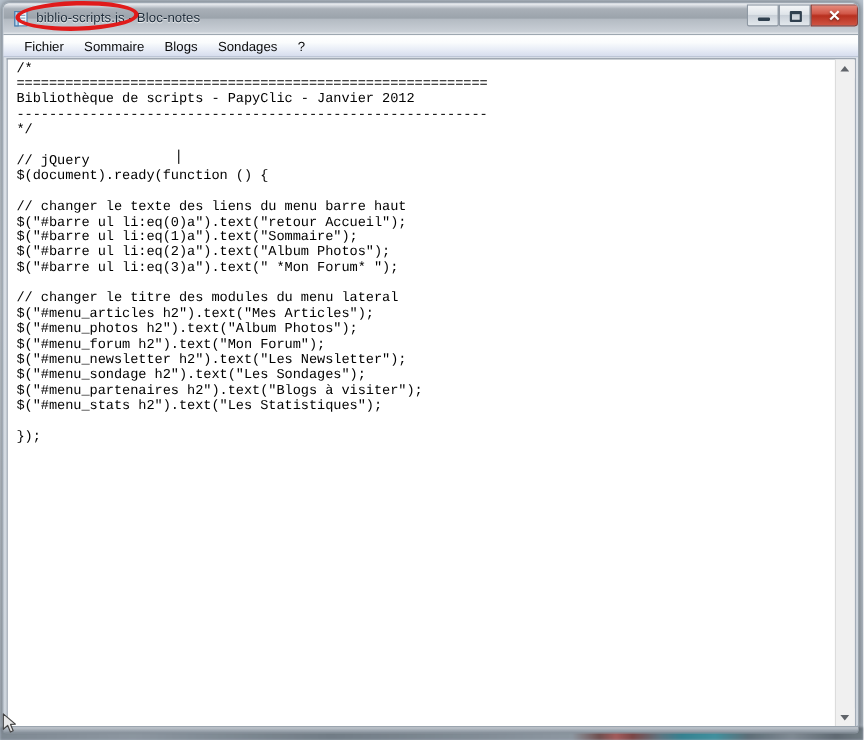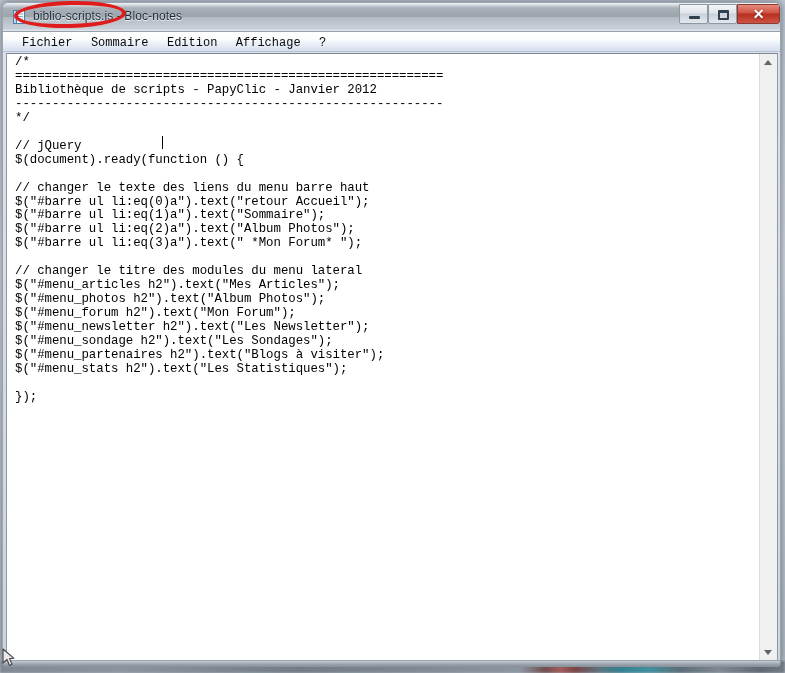--- a/index.html
+++ b/index.html
@@ -150,21 +150,20 @@
     padding-left: 12px;
     box-sizing: border-box;
   }
   .menu-item {
     display: inline-block;
     font-size: 12px;
     color: #0a0a0a;
     padding: 2px 7px 2px 7px;
     line-height: 16px;
     cursor: default;
-    font-family: Liberation Mono, monospace;
   }
 
   
   #editor-area {
     position: relative;
     height: 609px;
     background: #ffffff;
     border: 1px solid #8e99a6;
     border-top: 1px solid #7b8794;
     margin: 1px 2px 2px 3px;
@@ -295,22 +294,22 @@
     </div>
 
     <div class="win-btn" id="btn-close">
       <span class="glyph-close">✕</span>
     </div>
   </div>
 
   <div id="menu-bar">
     <span class="menu-item">Fichier</span>
     <span class="menu-item">Sommaire</span>
-    <span class="menu-item">Edition</span>
-    <span class="menu-item">Affichage</span>
+    <span class="menu-item">Blogs</span>
+    <span class="menu-item">Sondages</span>
     <span class="menu-item">?</span>
   </div>
 
   <div id="editor-area">
 
     <div id="text-content">/*
 ==========================================================
 Bibliothèque de scripts - PapyClic - Janvier 2012
 ----------------------------------------------------------
 */

